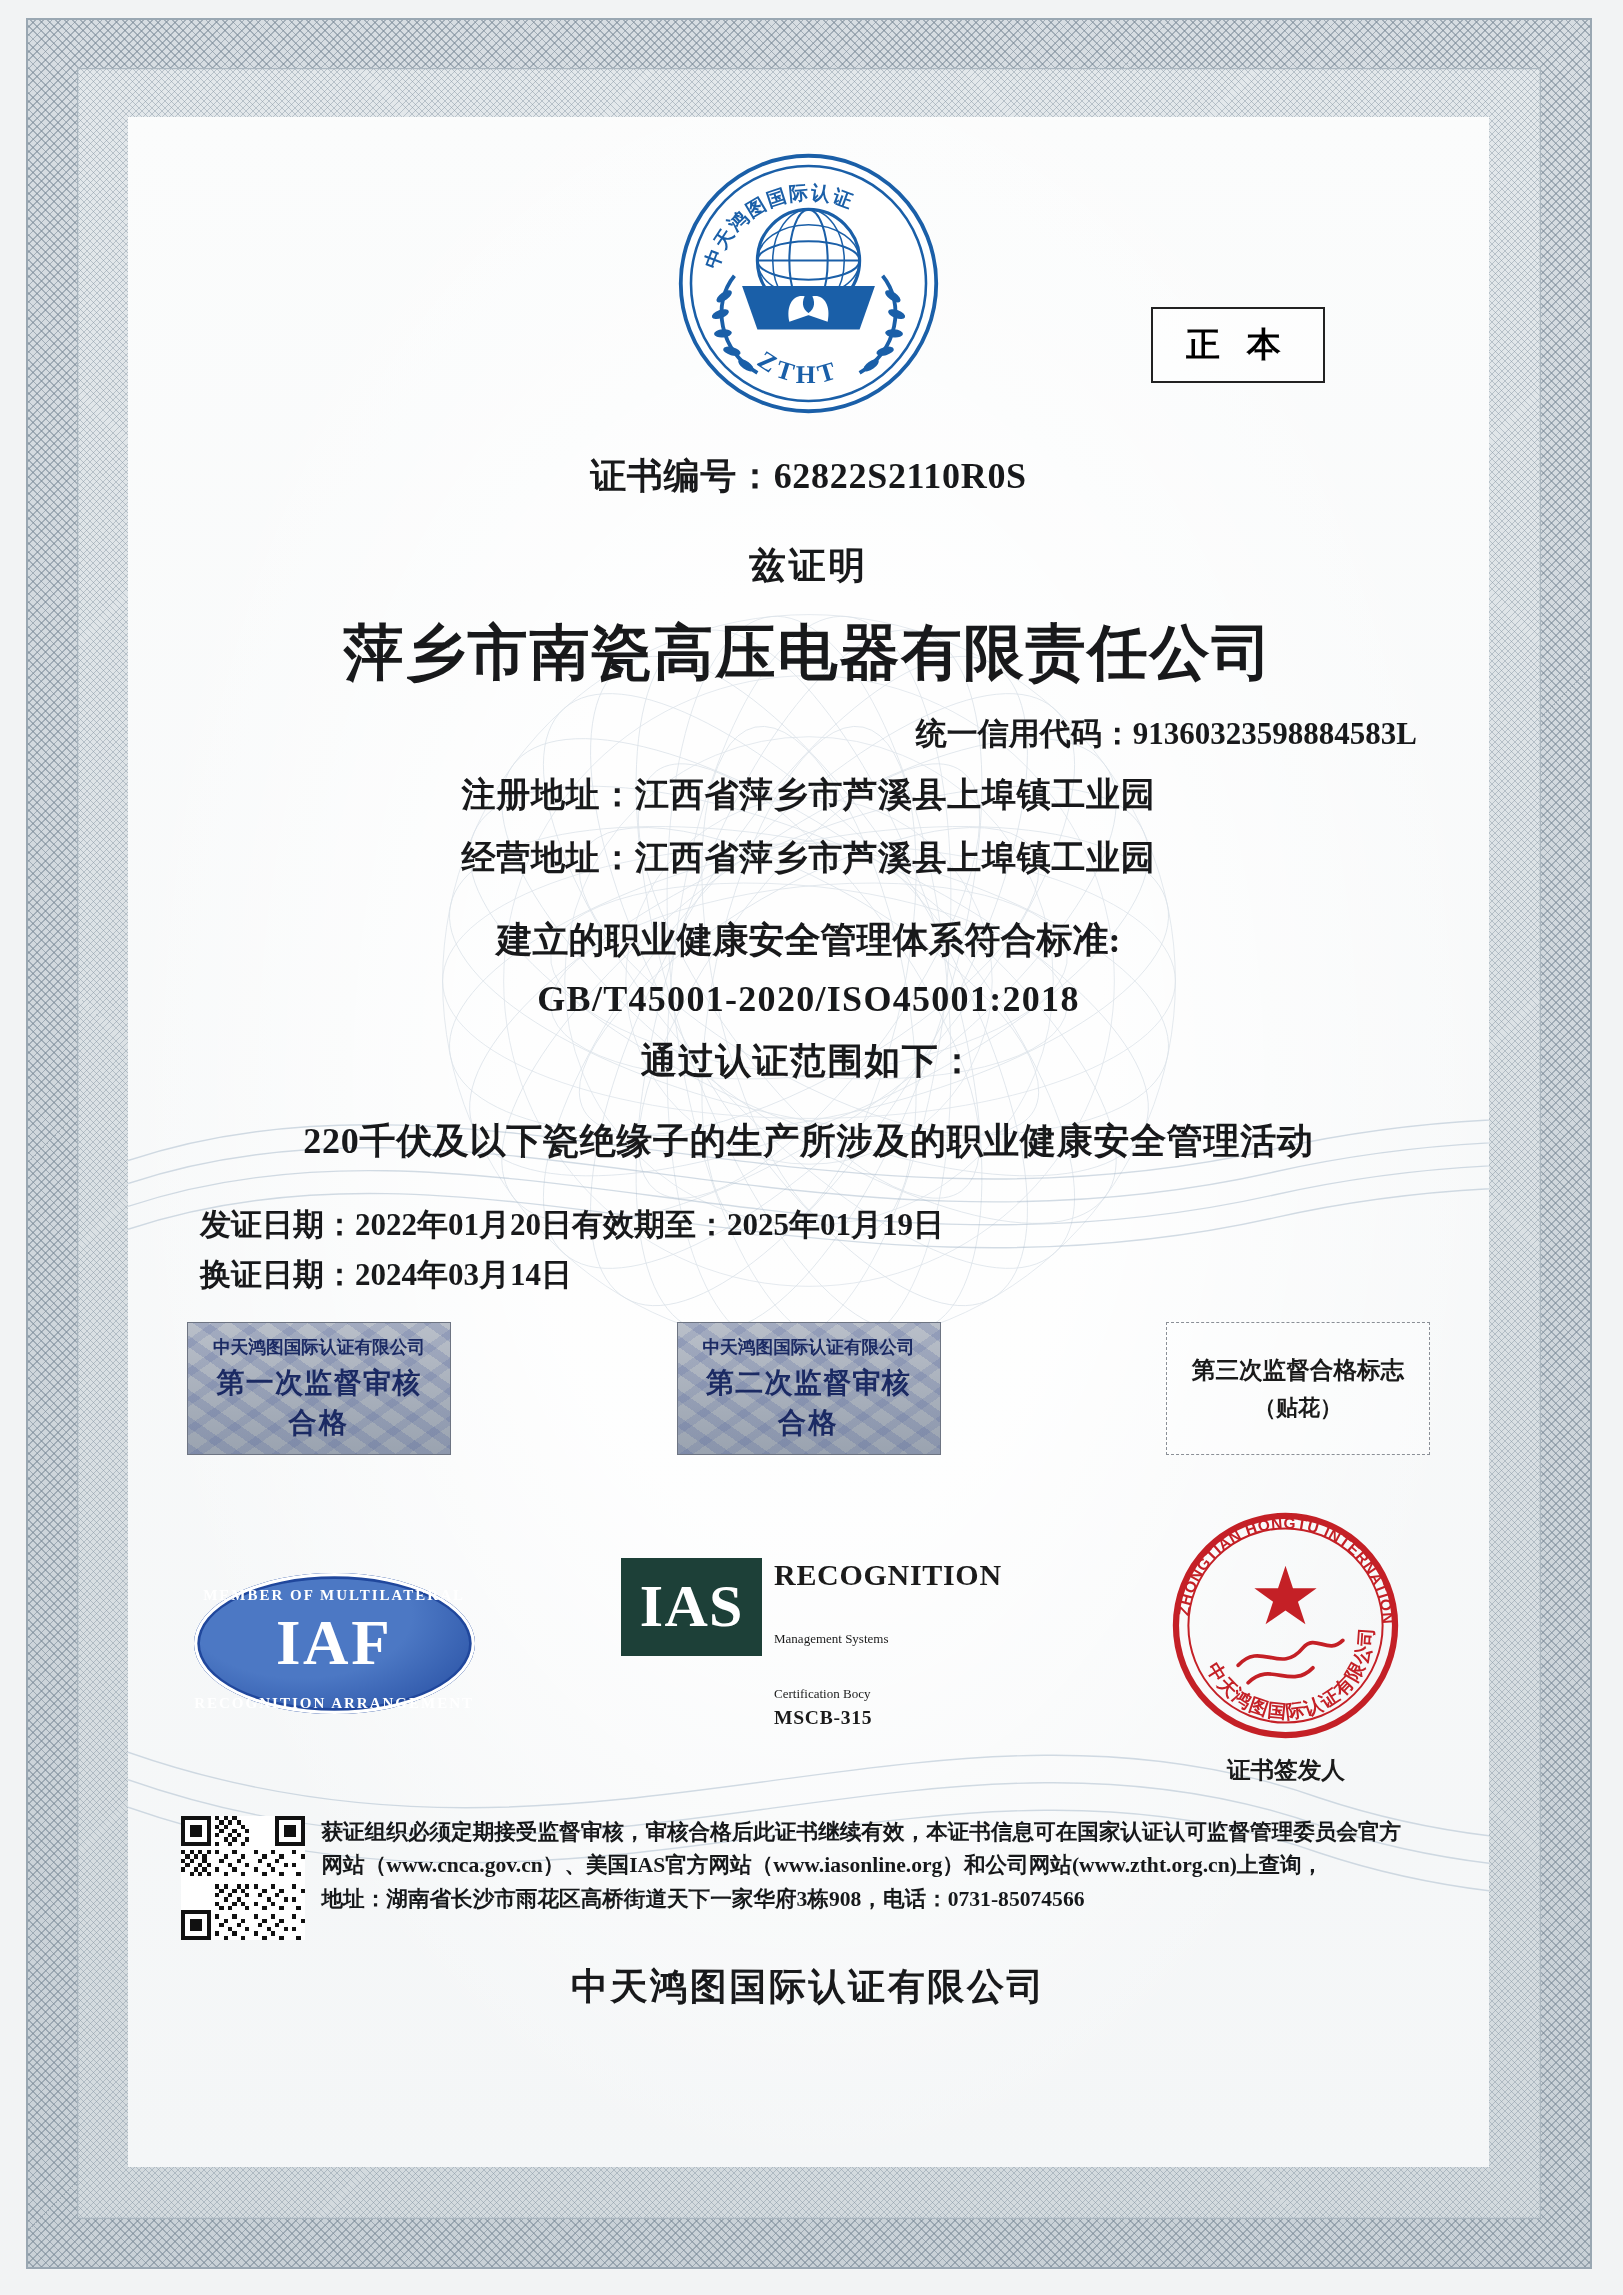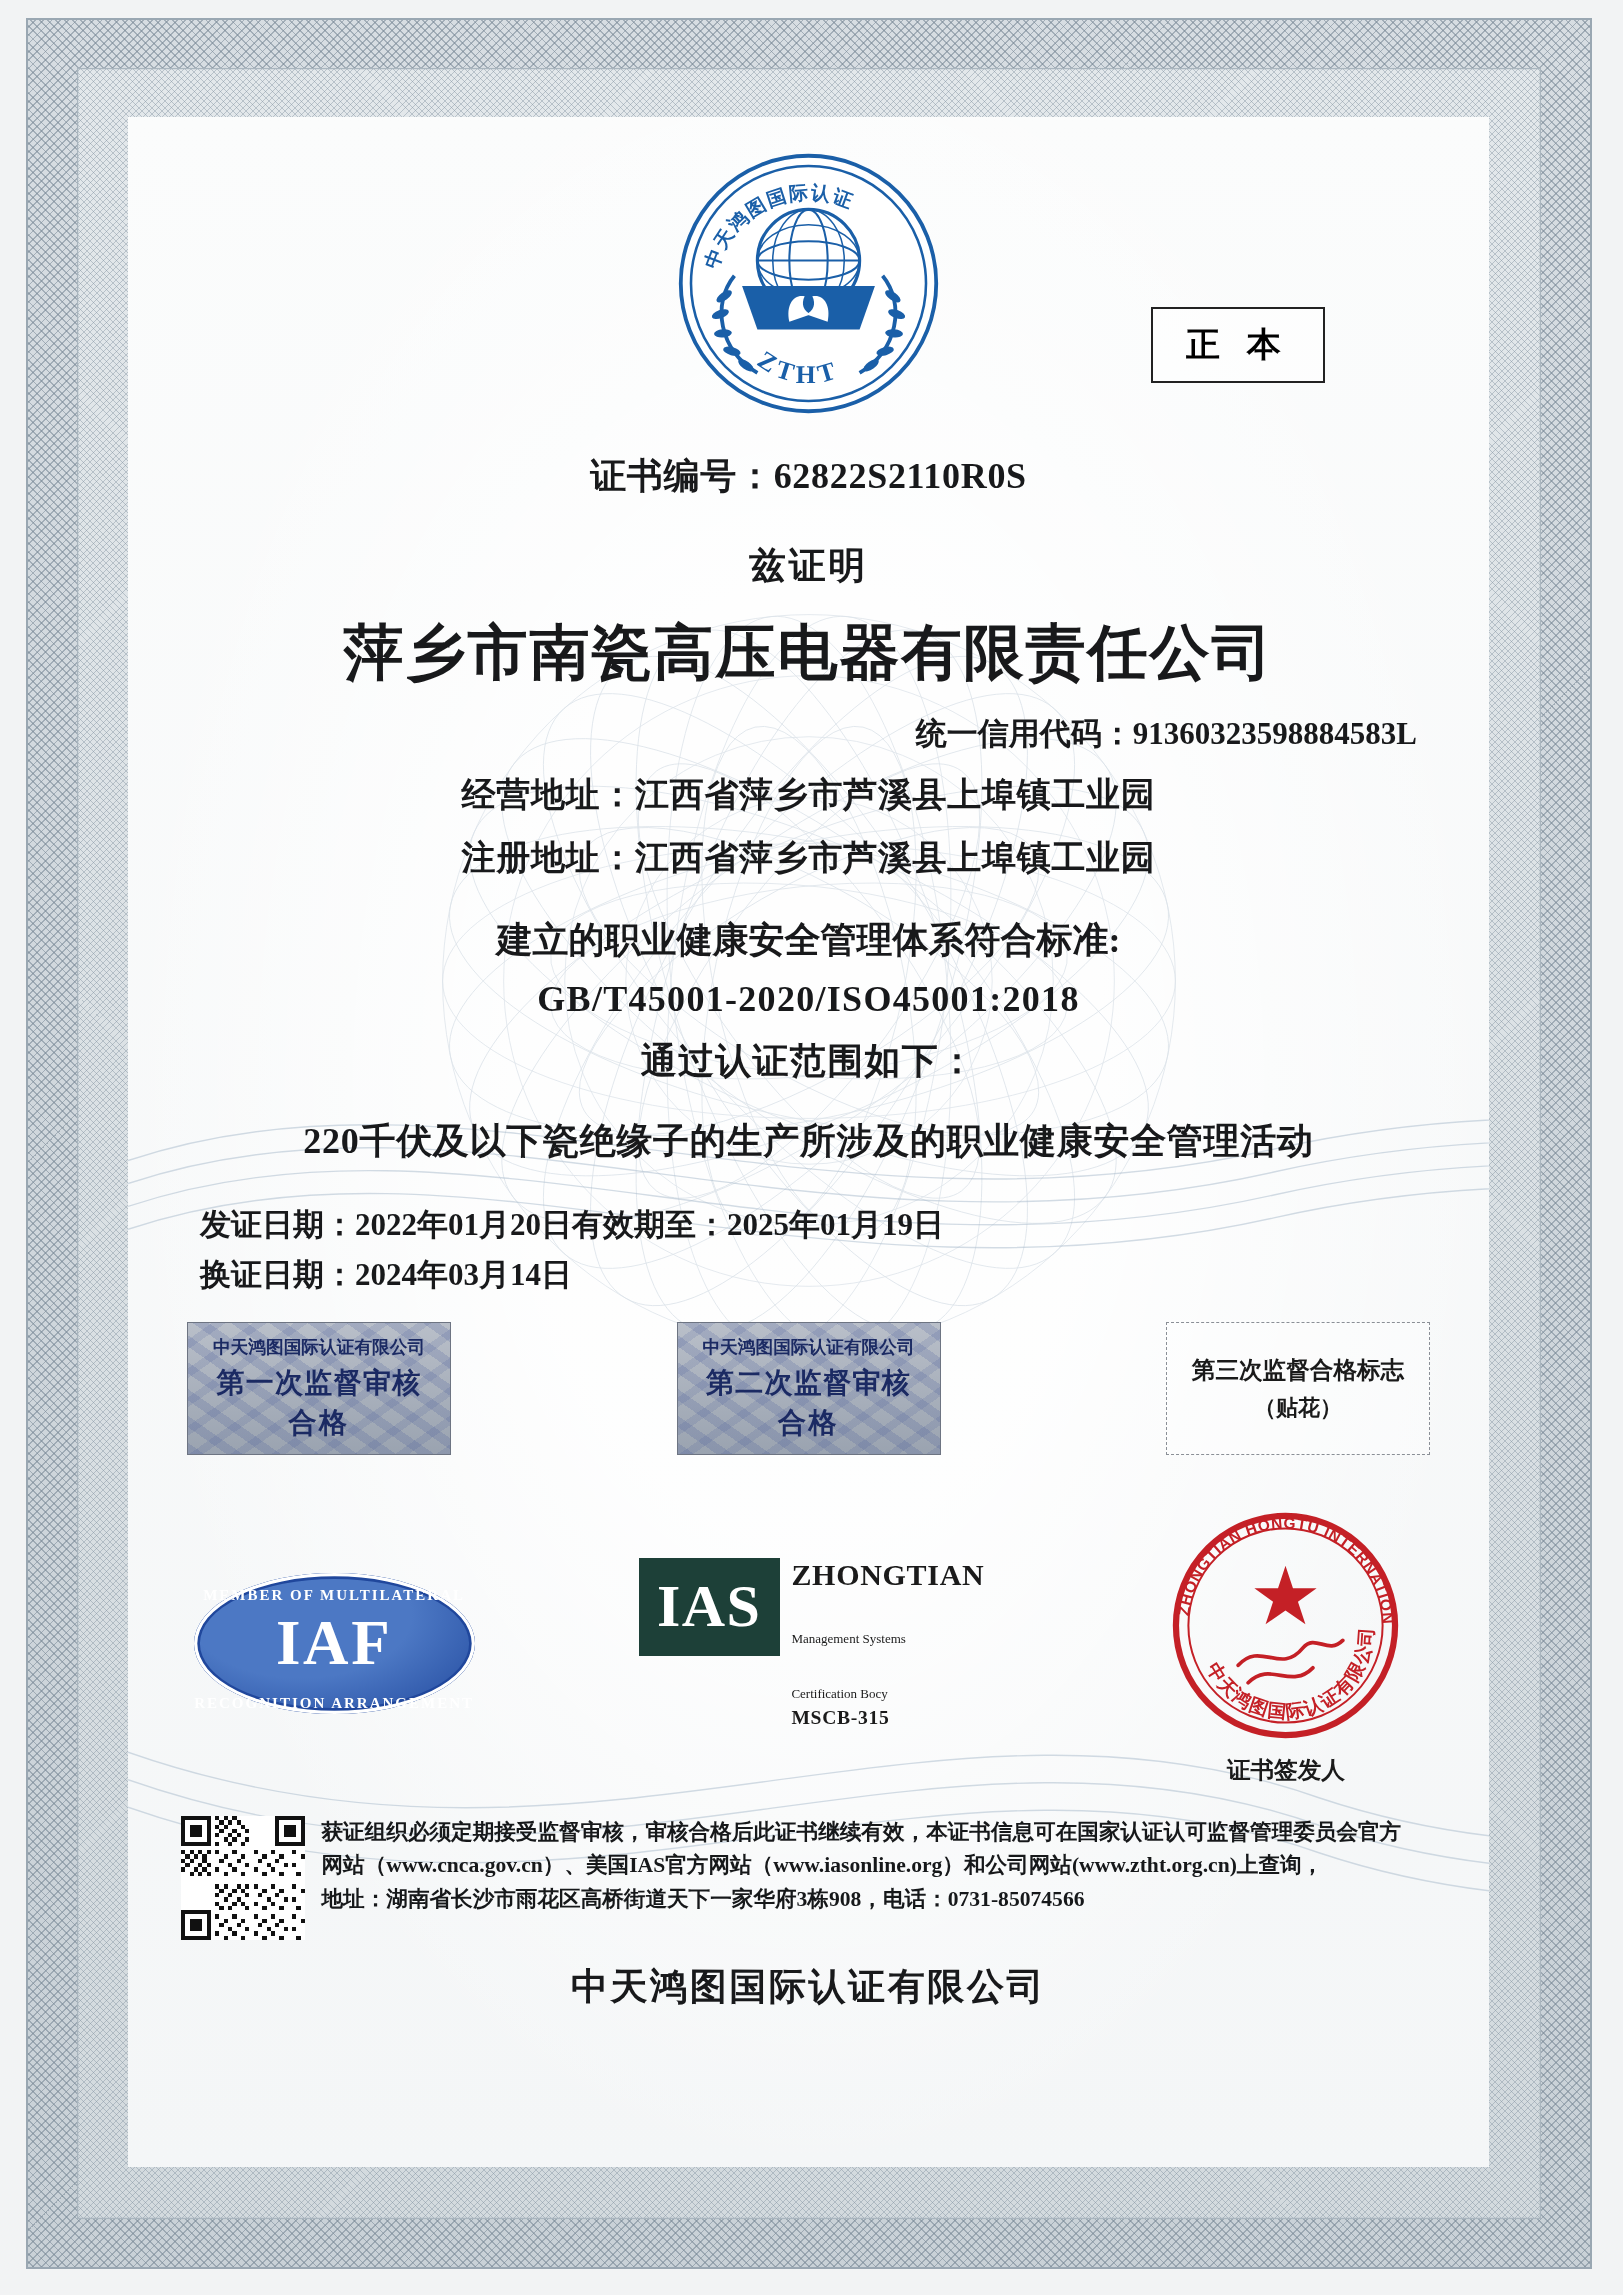--- a/index.html
+++ b/index.html
@@ -463,22 +463,22 @@
       </div>
 
       <div class="hereby">兹证明</div>
 
       <div class="company">萍乡市南瓷高压电器有限责任公司</div>
 
       <div class="credit">
         <span>统一信用代码：</span><span>91360323598884583L</span>
       </div>
 
+      <div class="addr">注册地址：江西省萍乡市芦溪县上埠镇工业园</div>
       <div class="addr">经营地址：江西省萍乡市芦溪县上埠镇工业园</div>
-      <div class="addr">注册地址：江西省萍乡市芦溪县上埠镇工业园</div>
 
       <div class="std-lead">建立的职业健康安全管理体系符合标准:</div>
       <div class="std-code">GB/T45001-2020/ISO45001:2018</div>
       <div class="scope-lead">通过认证范围如下：</div>
       <div class="scope-text">220千伏及以下瓷绝缘子的生产所涉及的职业健康安全管理活动</div>
 
       <div class="dates">
         <span>发证日期：2022年01月20日</span>
         <span>有效期至：2025年01月19日</span>
       </div>
@@ -507,21 +507,21 @@
 
         <div class="iaf">
           <div class="arc top">MEMBER OF MULTILATERAL</div>
           <div class="iaf-text">IAF</div>
           <div class="arc bottom">RECOGNITION ARRANGEMENT</div>
         </div>
 
         <div class="ias">
           <div class="ias-box">IAS</div>
           <div class="ias-right">
-            <div class="acc">ZHONGTIAN</div>
+            <div class="acc">RECOGNITION</div>
             <div class="l1">Management Systems</div>
             <div class="l2">Certification Bocy</div>
             <div class="msc">MSCB-315</div>
           </div>
         </div>
 
         <div class="seal-wrap">
           <svg class="seal" viewBox="0 0 200 200">
             <defs>
               <path id="sealArcTop" d="M22,100 A78,78 0 0 1 178,100"></path>

